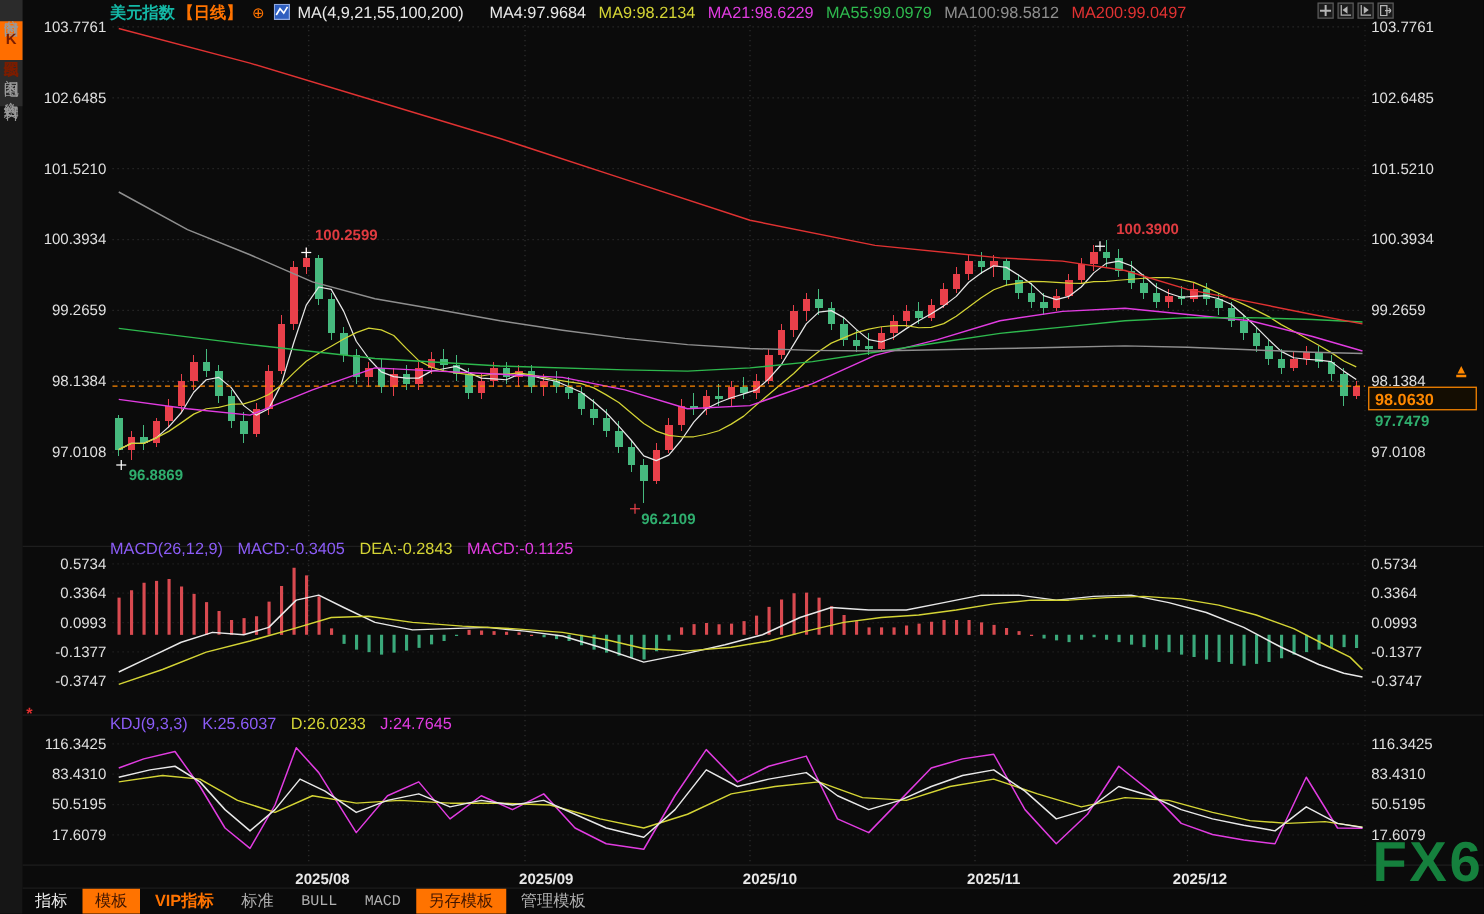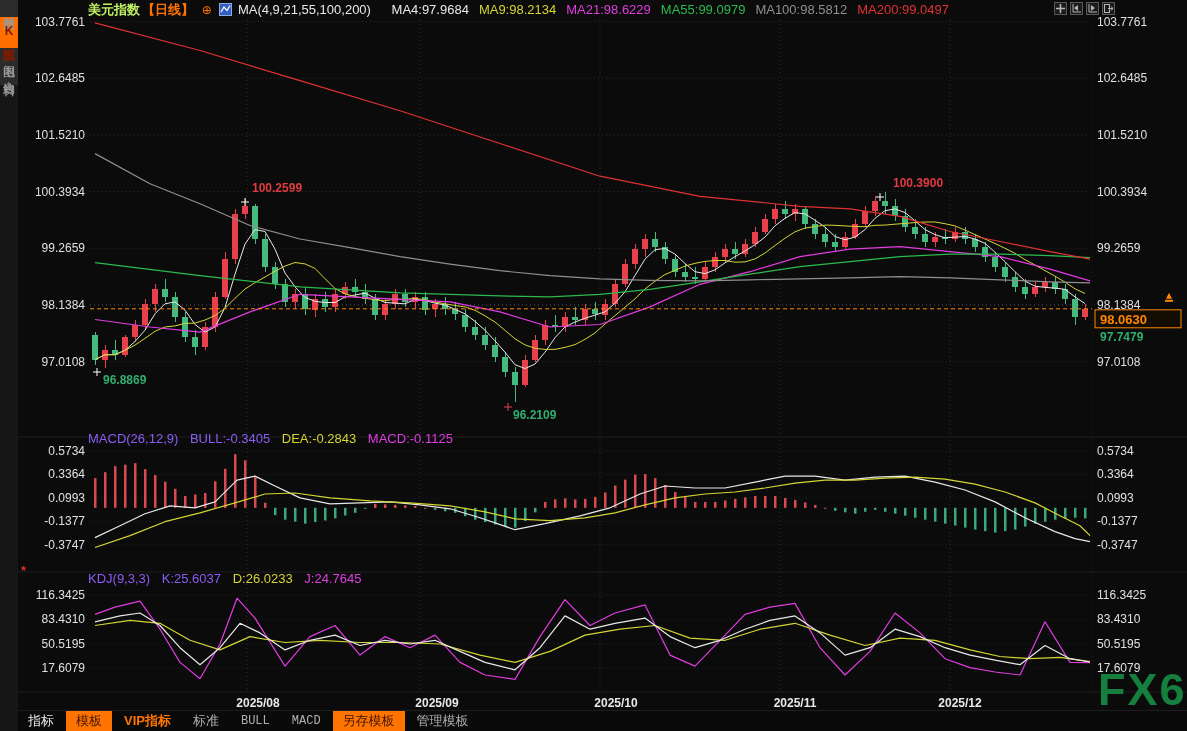--- a/index.html
+++ b/index.html
@@ -8,21 +8,21 @@
   #chart-svg{position:absolute;left:0;top:0;z-index:0;}
   
   .sidebar{position:absolute;left:0;top:0;width:18px;height:731px;background:#161616;z-index:3;}
   .sidebar .tabs{background:#2b2b2b;padding-bottom:2px;}
   .side-tab{writing-mode:vertical-rl;text-orientation:upright;width:18px;padding:7px 0;
     font-size:12px;line-height:18px;color:#9a9a9a;letter-spacing:1px;text-align:center;cursor:pointer;}
   .side-tab.active{background:#ff6e00;color:#7a1d00;font-weight:bold;}
   
   .topbar{position:absolute;left:88px;top:1px;height:17px;line-height:17px;z-index:2;
     font-size:13px;color:#e8e8e8;white-space:nowrap;}
-  .topbar .sym{font-weight:bold;color:#bef264;}
+  .topbar .sym{font-weight:bold;color:#14b8a6;}
   .topbar .period{color:#ff7300;font-weight:bold;margin-left:2px;text-align:center;}
   .topbar .plus{color:#ff7300;margin:0 4px;font-size:12px;}
   .topbar .chart-ico{display:inline-block;vertical-align:-2px;margin-right:2px;}
   .topbar .ma-set{margin-right:17px;}
   .topbar .ma-val{margin-right:10px;}
   .winbtns{position:absolute;right:72px;top:2px;z-index:4;display:flex;gap:3px;}
   .winbtn{width:13px;height:13px;background:#1b1b1b;border:1px solid #5a5a5a;box-sizing:border-box;
     display:flex;align-items:center;justify-content:center;cursor:pointer;}
   
   .ind-header{position:absolute;z-index:2;font-size:13px;white-space:nowrap;color:#e8e8e8;}
@@ -500,21 +500,21 @@
       <div class="winbtn">
         <svg width="9" height="9">
           <rect x="0.5" y="0.5" width="5" height="8" fill="none" stroke="#b5b5b5"></rect>
           <path d="M4 4.5 H9 M7 2.5 L9 4.5 L7 6.5" stroke="#b5b5b5" fill="none"></path>
         </svg>
       </div>
     </div>
 
   <div class="ind-header" style="left:88px;top:431px;">
     <span class="c-white">MACD(26,12,9)</span>
-    <span class="c-white">BULL:-0.3405</span>
+    <span class="c-white">MACD:-0.3405</span>
     <span class="c-yellow">DEA:-0.2843</span>
     <span class="c-magenta">MACD:-0.1125</span>
   </div>
   <div class="ind-header" style="left:88px;top:571px;">
     <span class="c-white">KDJ(9,3,3)</span>
     <span class="c-white">K:25.6037</span>
     <span class="c-yellow">D:26.0233</span>
     <span class="c-magenta">J:24.7645</span>
   </div>
 

